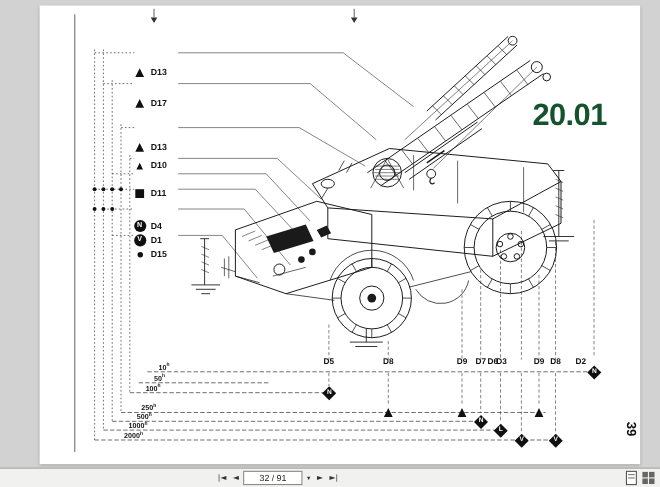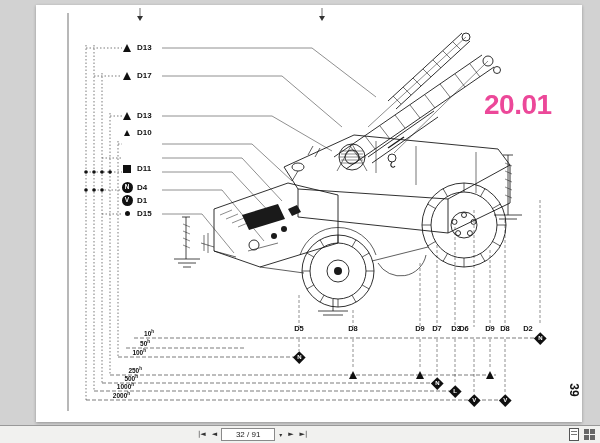--- a/index.html
+++ b/index.html
@@ -10,30 +10,30 @@
   }
   .doc-page{
     position:absolute;left:36px;top:5px;width:546px;height:417px;
     background:#ffffff;box-shadow:0 1px 3px rgba(0,0,0,.3);
   }
   .draw{position:absolute;left:0;top:0;width:546px;height:417px;}
 
   
   .section-number{
     position:absolute;left:448px;top:84px;
-    font-size:28px;font-weight:800;letter-spacing:-0.5px;color:#ec4899;
+    font-size:28px;font-weight:800;letter-spacing:-0.5px;color:#14532d;
   }
   .page-number{
     position:absolute;left:528px;top:378px;width:20px;text-align:center;
     font-size:12px;font-weight:bold;color:#111;
     transform:rotate(90deg);
   }
 
   
-  .lco{position:absolute;left:85px;height:11px;display:flex;align-items:center;gap:4px;}
+  .lco{position:absolute;left:85px;height:11px;display:flex;align-items:center;gap:4px;margin-top:18px;}
   .lco .sbox{width:12px;display:flex;justify-content:center;align-items:center;}
   .lco .lbl{font-size:8px;font-weight:bold;color:#111;line-height:1;}
 
   
   .bco-lbl{position:absolute;top:320px;width:16px;text-align:center;
     font-size:7.5px;font-weight:bold;color:#111;line-height:1;}
   .sym-box{position:absolute;width:12px;height:12px;display:flex;align-items:center;justify-content:center;}
 
   
   .sym-tri{width:0;height:0;border-left:4.5px solid transparent;border-right:4.5px solid transparent;border-bottom:8px solid #101010;}
@@ -238,21 +238,21 @@
         <span class="sym-tri"></span>
       </span>
     <span class="lbl">D13</span>
   </div>
   <div class="lco" style="top:122px">
     <span class="sbox">
         <span class="sym-tri sm"></span>
       </span>
     <span class="lbl">D10</span>
   </div>
-  <div class="lco" style="top:158px">
+  <div class="lco" style="top:147px">
     <span class="sbox">
         <span class="sym-sq"></span>
       </span>
     <span class="lbl">D11</span>
   </div>
   <div class="lco" style="top:177px">
     <span class="sbox">
         <span class="sym-circ">N</span>
       </span>
     <span class="lbl">D4</span>
@@ -267,21 +267,21 @@
     <span class="sbox">
         <span class="sym-dot"></span>
       </span>
     <span class="lbl">D15</span>
   </div>
 
   <div class="bco-lbl" style="left:255px">D5</div>
   <div class="bco-lbl" style="left:309px">D8</div>
   <div class="bco-lbl" style="left:376px">D9</div>
   <div class="bco-lbl" style="left:393px">D7</div>
-  <div class="bco-lbl" style="left:420px">D6</div>
+  <div class="bco-lbl" style="left:404px">D6</div>
   <div class="bco-lbl" style="left:412px">D3</div>
   <div class="bco-lbl" style="left:446px">D9</div>
   <div class="bco-lbl" style="left:461px">D8</div>
   <div class="bco-lbl" style="left:484px">D2</div>
 
   <div class="sym-box" style="left:257px;top:346px">
     <span class="sym-dia">
         <span>N</span>
       </span>
     </div>

